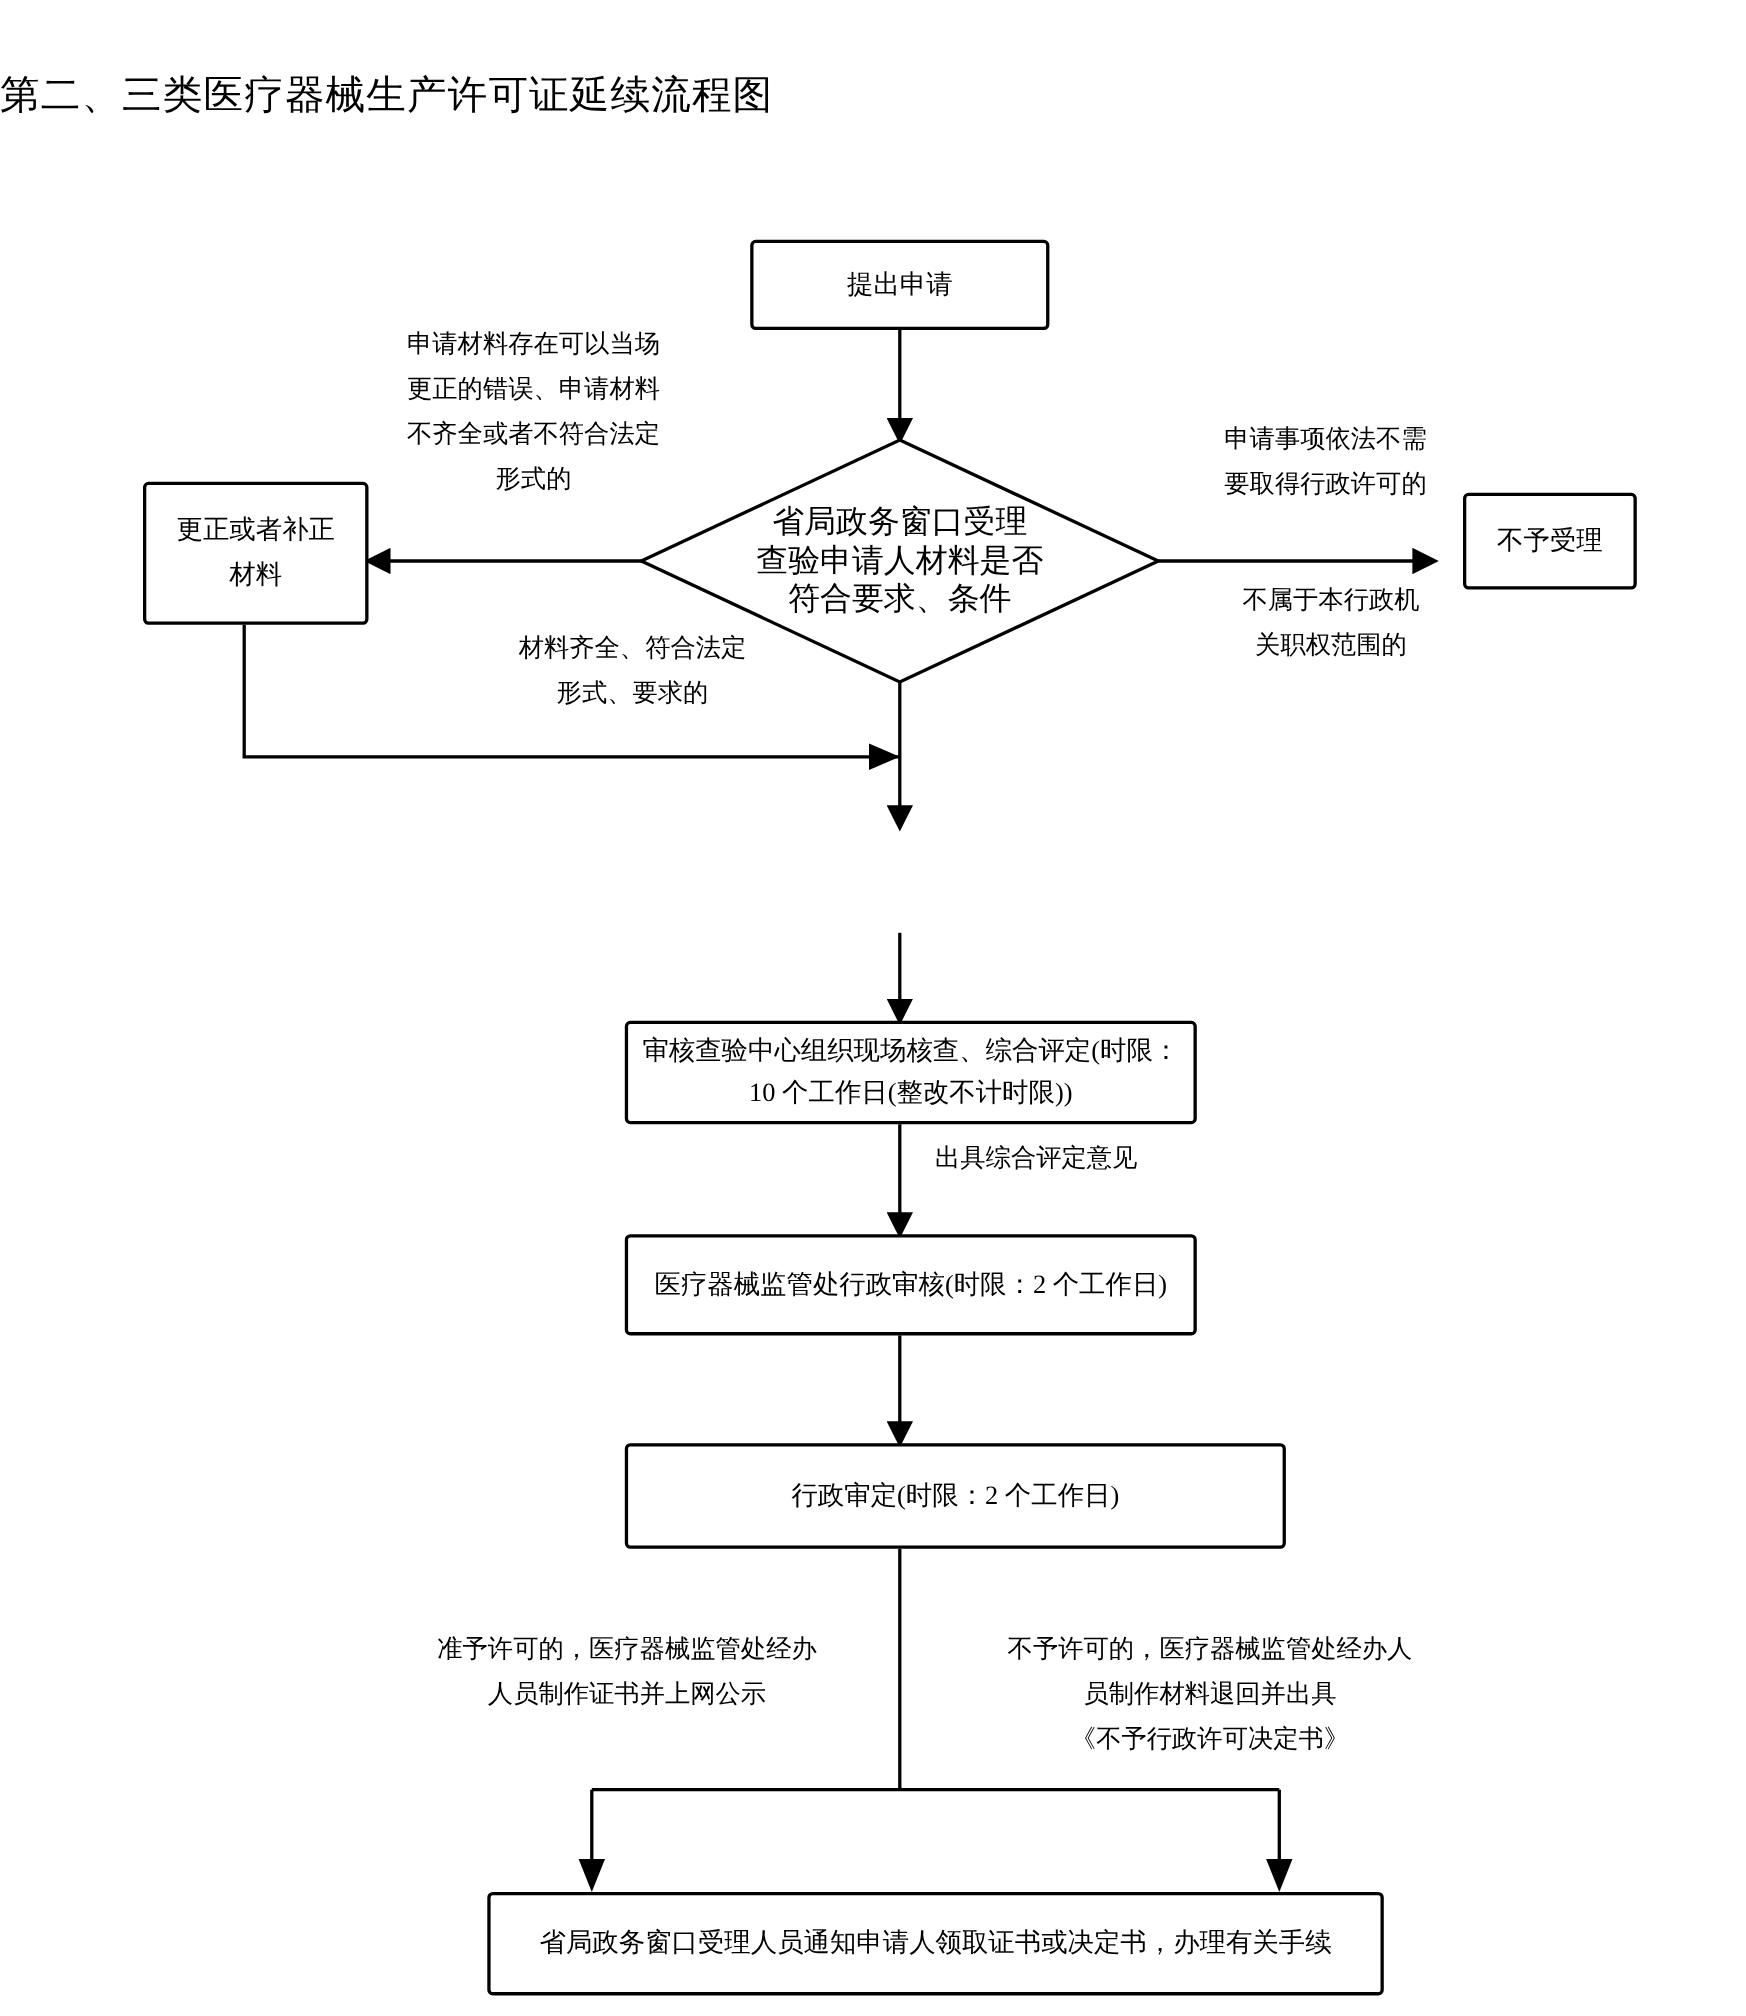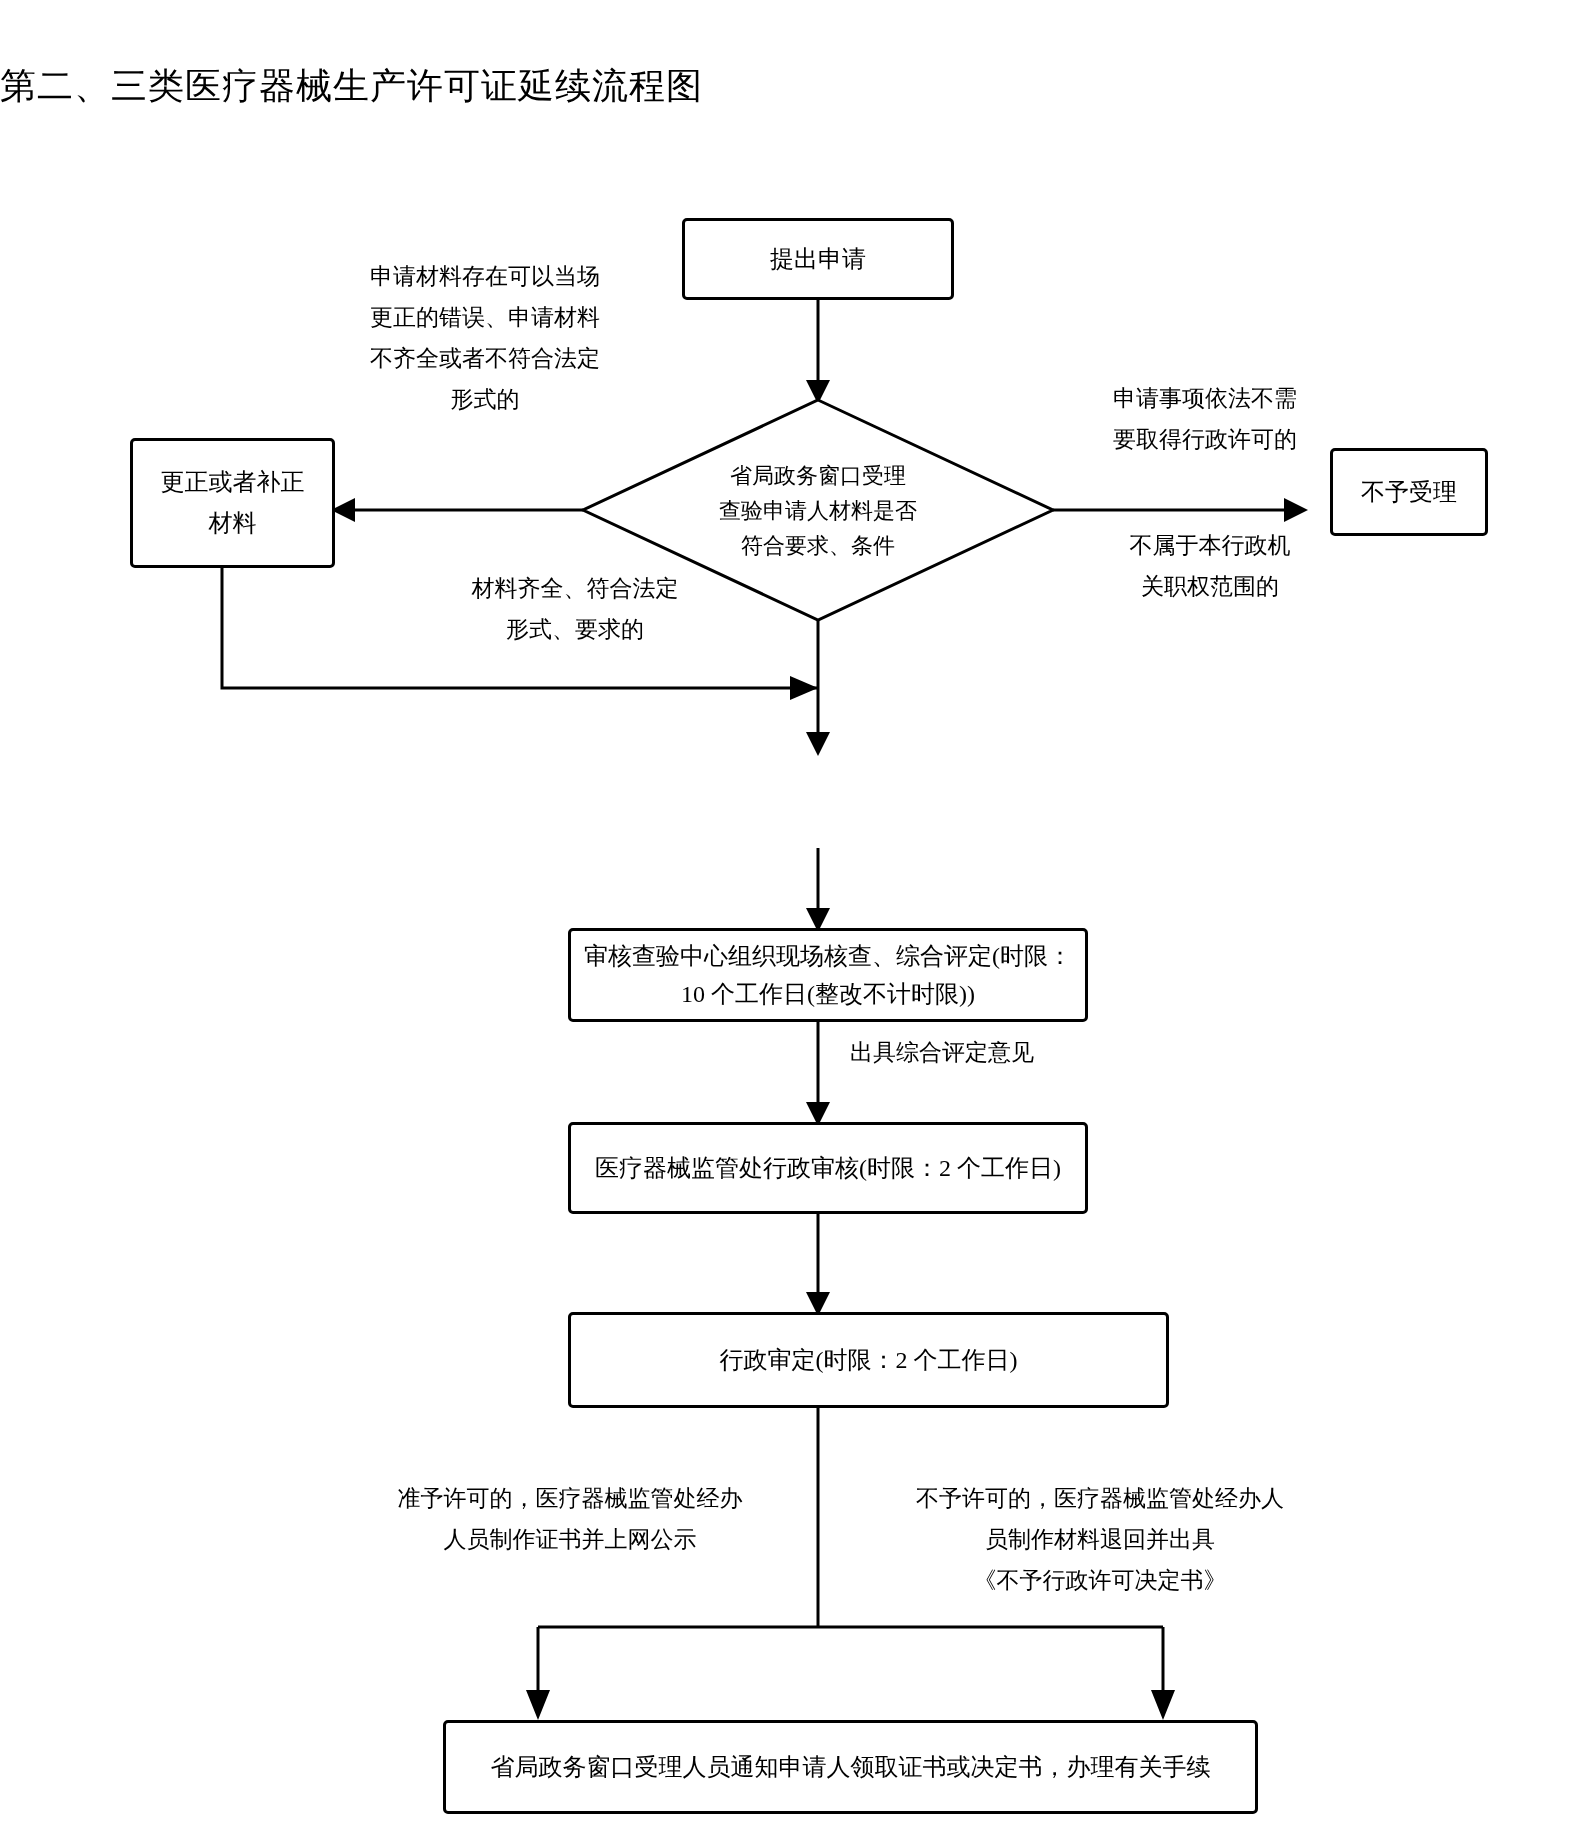--- a/index.html
+++ b/index.html
@@ -66,27 +66,27 @@
 
   
   .edge-label {
     position: absolute;
     font-size: 23px;
     line-height: 41px;
     text-align: center;
     white-space: pre-line;
     background: transparent;
   }
-  .edge-label.left-block { text-align: center; }
+  .edge-label.left-block { text-align: center; margin-top: 36px; }
 
   
   .diamond-text {
     position: absolute;
     text-align: center;
-    font-size: 22px;
+    font-size: 29px;
     line-height: 35px;
     white-space: pre-line;
   }
 </style>
 </head>
 <body>
 
 <div id="canvas">
 
   <svg id="flow-svg" viewBox="0 0 1587 1833">

